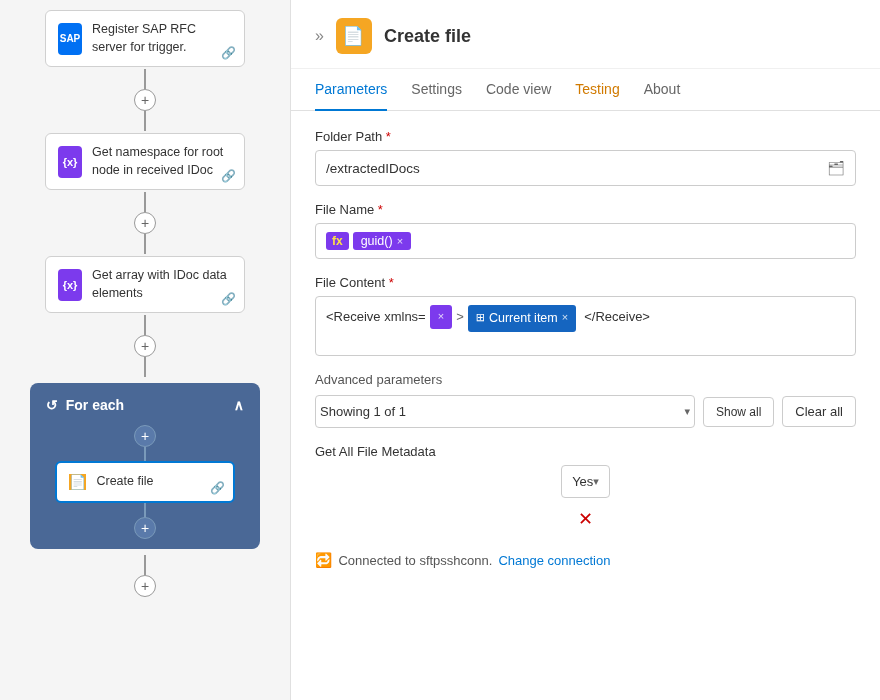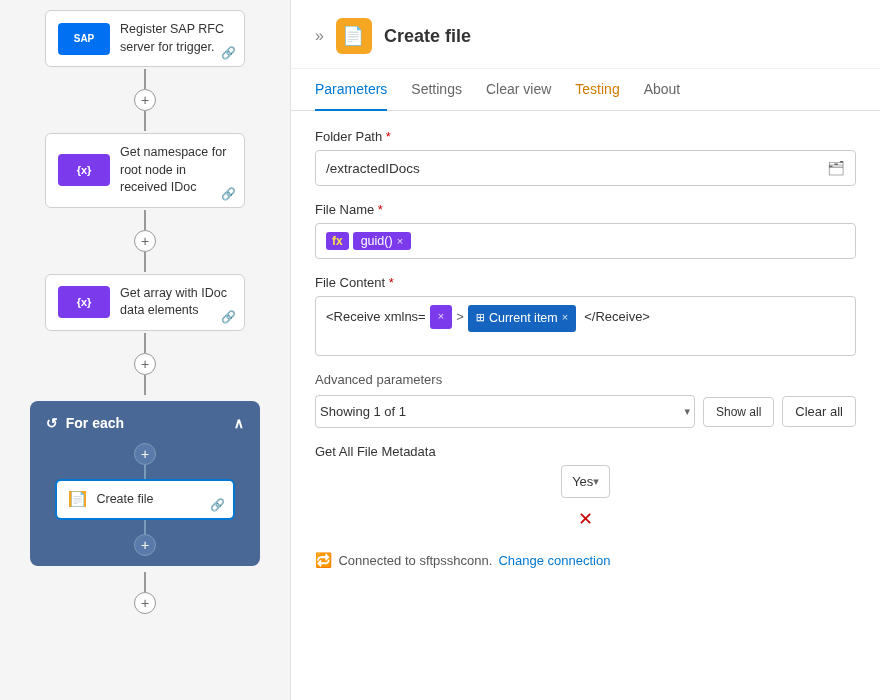--- a/index.html
+++ b/index.html
@@ -31,21 +31,21 @@
       width: 200px;
       padding: 10px 12px;
       display: flex;
       align-items: center;
       gap: 10px;
       position: relative;
       margin-bottom: 0;
     }
 
     .flow-node .node-icon {
-      width: 52px;
+      width: 24px;
       height: 32px;
       flex-shrink: 0;
       display: flex;
       align-items: center;
       justify-content: center;
       border-radius: 4px;
     }
 
     .node-icon.sap { background: #0070f3; color: white; font-size: 10px; font-weight: bold; }
     .node-icon.purple { background: #7c3aed; color: white; font-size: 14px; }
@@ -521,21 +521,21 @@
 
   <div class="panel-header">
     <span style="color:#888; font-size:16px; cursor:pointer;">»</span>
     <div class="panel-title-icon">📄</div>
     <div class="panel-title">Create file</div>
   </div>
 
   <div class="tabs">
     <div class="tab active">Parameters</div>
     <div class="tab">Settings</div>
-    <div class="tab">Clear view</div>
+    <div class="tab">Code view</div>
     <div class="tab orange">Testing</div>
     <div class="tab">About</div>
   </div>
 
   <div class="panel-body">
 
     <div class="field-group">
       <div class="field-label">
         <span>Folder Path</span><span class="required"> *</span>
       </div>

